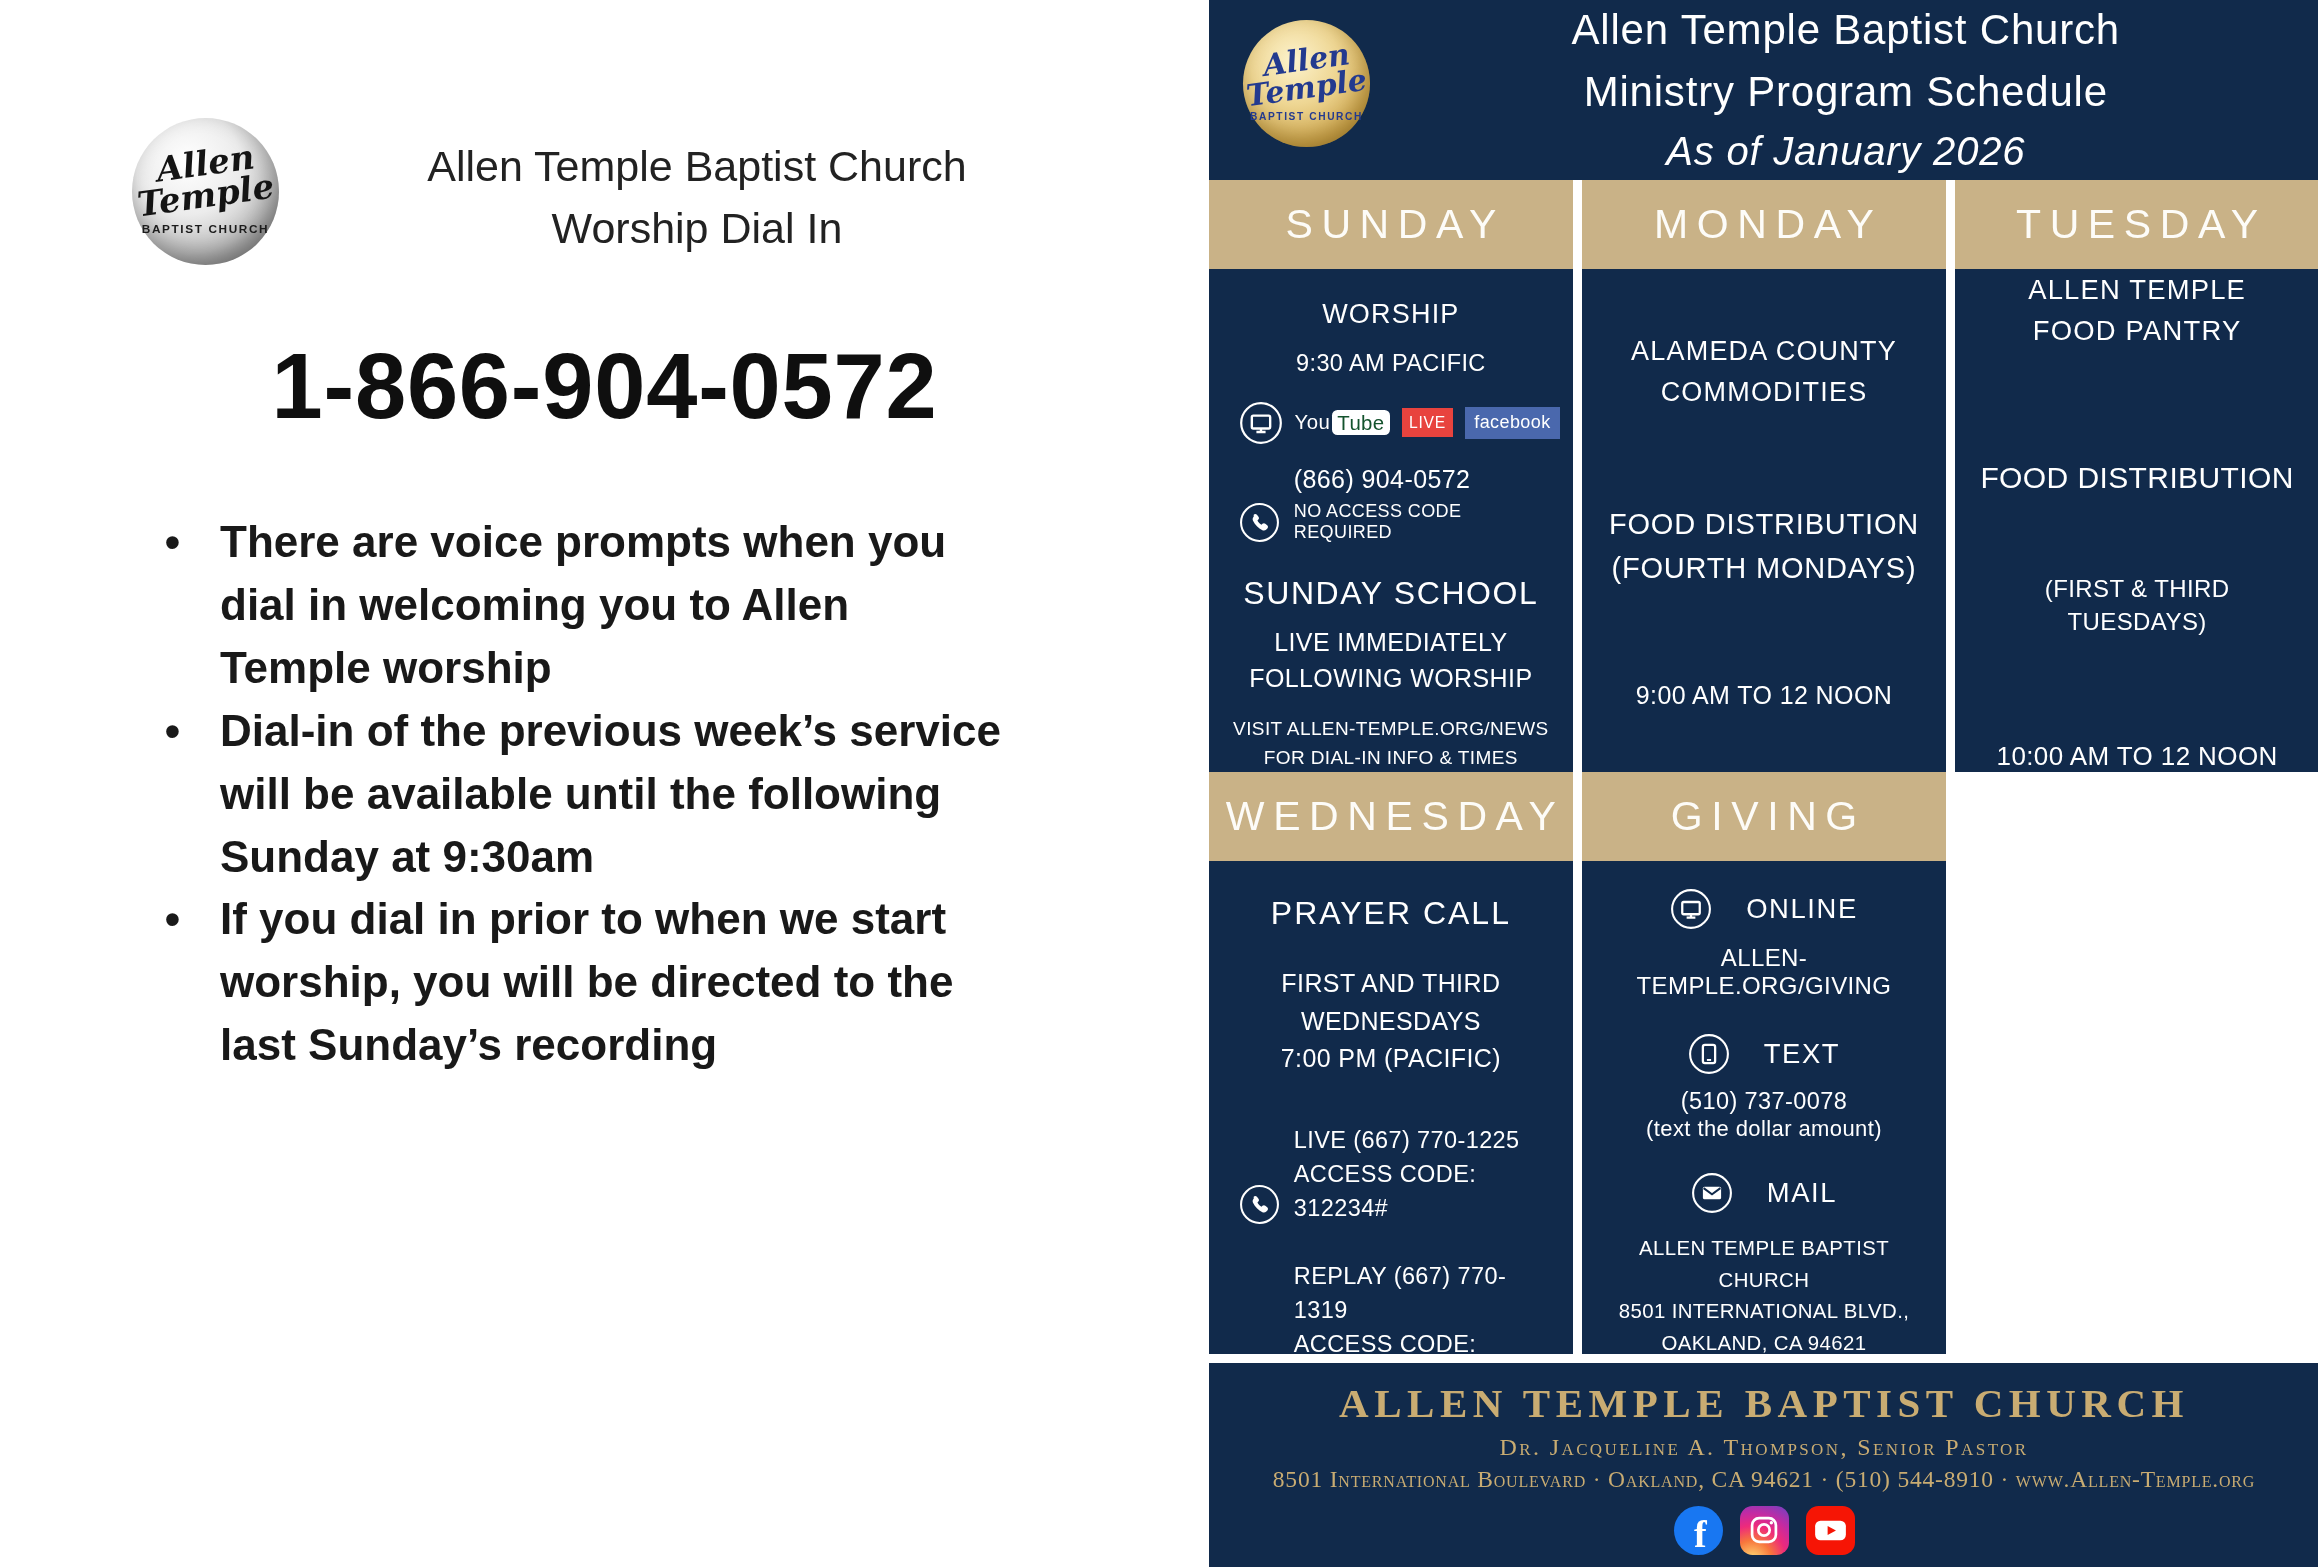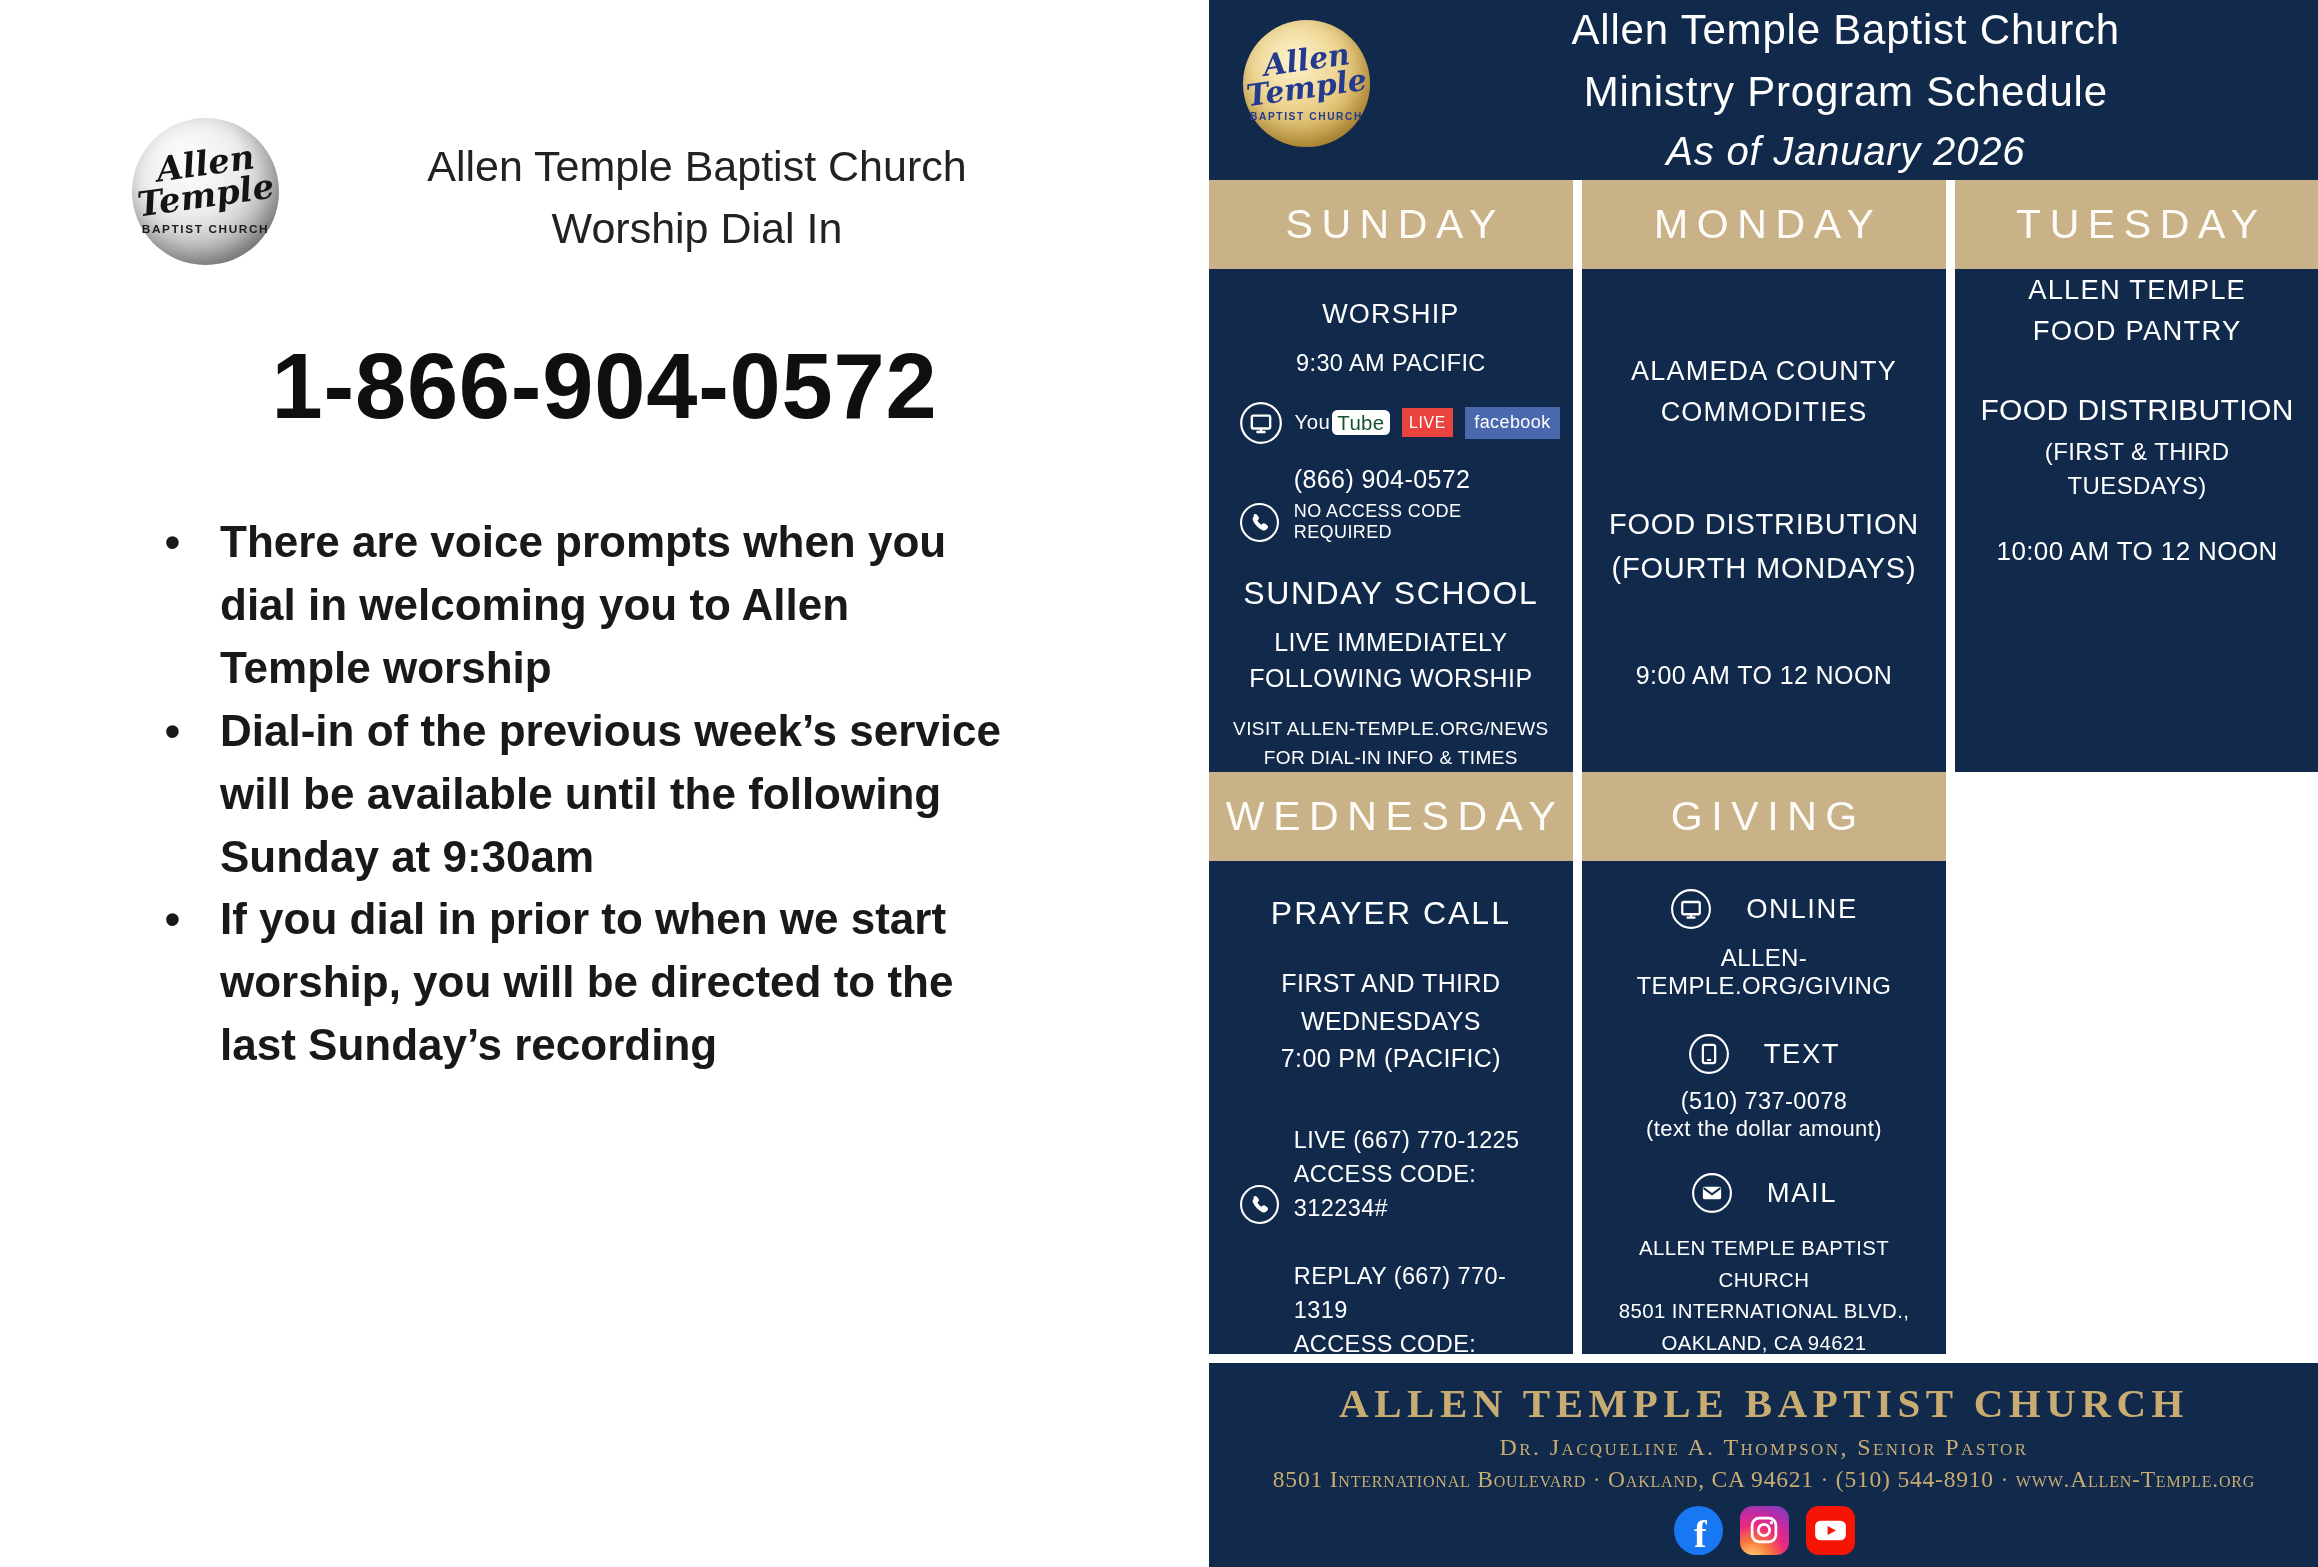--- a/index.html
+++ b/index.html
@@ -56,27 +56,27 @@
   .badge-live { background:#E8433E; color:#fff; font-size:15.7px; padding:5.5px 7px; letter-spacing:0.8px; }
   .fb-badge { background:#4A68AD; color:#fff; font-size:18px; padding:5.5px 9.4px; }
   .phone-row { display:flex; gap:14px; margin-top:20.4px; align-self:flex-start; margin-left:9.4px; text-align:left; align-items:flex-end; }
   .phone-row .num { font-size:25px; }
   .phone-row .note { font-size:18px; margin-top:6.3px; letter-spacing:0.4px; }
   .c-sun .school { font-size:32px; letter-spacing:1.6px; margin-top:32px; }
   .c-sun .school-lines { font-size:25px; line-height:1.45; margin-top:12.5px; }
   .c-sun .visit { font-size:19px; line-height:1.55; margin-top:17px; }
 
   
-  .c-mon { justify-content:center; gap:71px; padding:0 23.5px; }
+  .c-mon { justify-content:center; gap:91px; padding:0 23.5px; }
   .c-mon .g1 { font-size:27px; line-height:1.5; letter-spacing:1.2px; }
   .c-mon .g2 { font-size:29px; line-height:1.5; letter-spacing:0.8px; }
   .c-mon .g3 { font-size:25px; }
 
   
-  .c-tue { justify-content:flex-start; padding:0 1px; }
+  .c-tue { justify-content:space-between; padding:0 1px; }
   .c-tue .g1 { font-size:27.4px; line-height:1.5; letter-spacing:1.2px; }
   .c-tue .g2 { font-size:30px; margin-top:42px; }
   .c-tue .g3 { font-size:24px; line-height:1.4; margin-top:7.8px; }
   .c-tue .g4 { font-size:26px; margin-top:34px; }
 
   
   .c-wed { padding:34px 20.4px 19px; }
   .c-wed .title { font-size:32px; letter-spacing:2px; }
   .c-wed .sched { font-size:25px; line-height:1.5; margin-top:33px; }
   .c-wed .phone-row { margin-top:45px; }

